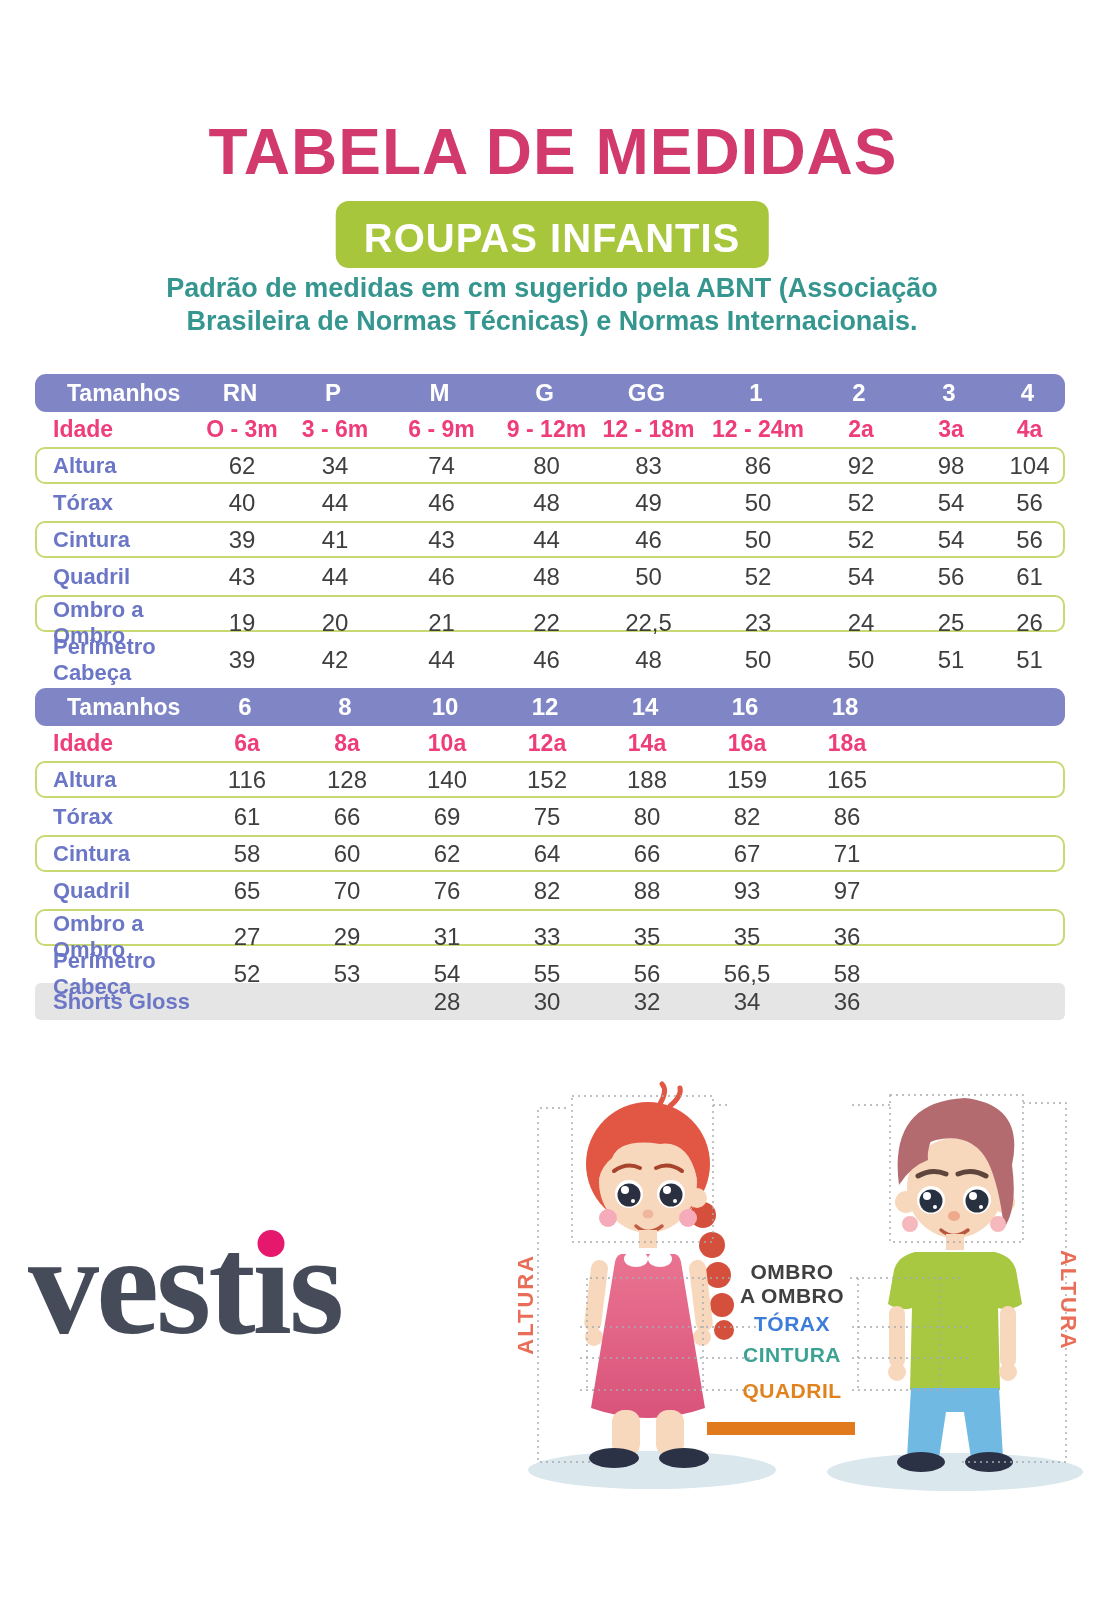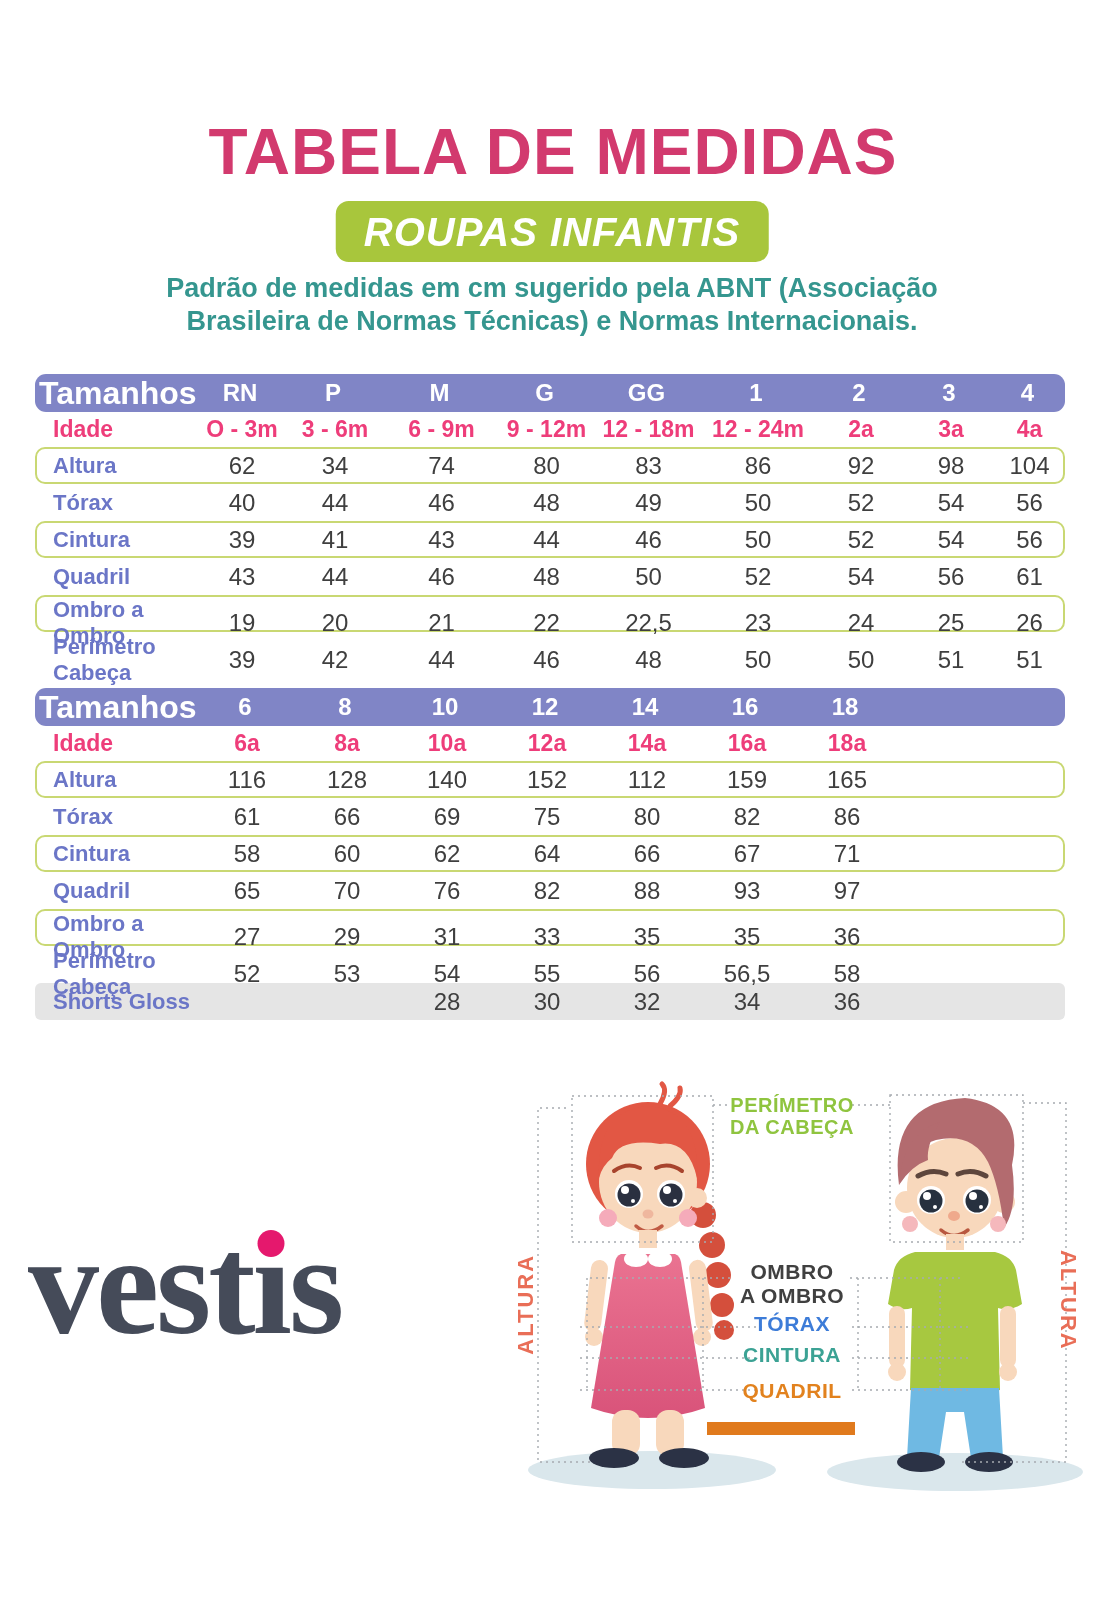--- a/index.html
+++ b/index.html
@@ -4,38 +4,38 @@
 <style>
   html,body{margin:0;padding:0;background:#fff;}
   .page{position:relative;width:1104px;height:1600px;background:#ffffff;
         font-family:"Liberation Sans",sans-serif;overflow:hidden;}
 
   
   .title{position:absolute;top:114px;left:0;width:100%;margin:1px;text-align:center;
          font-size:64px;font-weight:800;letter-spacing:1px;color:#D23A6E;}
   .badge{position:absolute;top:201px;left:50%;transform:translateX(-50%);
          background:#A8C63C;color:#fff;font-size:40px;font-weight:800;letter-spacing:1px;
-         padding:9px 28px 7px;border-radius:13px;white-space:nowrap;font-style:italic;}
+         padding:15px 28px 7px;border-radius:13px;white-space:nowrap;}
   .desc{position:absolute;top:272px;left:50%;transform:translateX(-50%);width:840px;margin:0;
         text-align:center;color:#35968F;font-size:27px;line-height:1.22;font-weight:bold;}
 
   
   .size-table{position:absolute;left:35px;width:1030px;}
   #table1{top:374px;}
   #table2{top:688px;}
   .row{display:grid;align-items:center;box-sizing:border-box;
        border:2px solid transparent;border-radius:10px;}
   .t1 .row{grid-template-columns:160px 90px 96px 117px 93px 111px 108px 98px 82px 75px;}
   .t2 .row{grid-template-columns:160px 100px 100px 100px 100px 100px 100px 100px 170px;}
   .header-row{background:#8085C6;height:38px;border-radius:11px;border:none;}
   .age-row{height:35px;}
   .data-row{height:37px;}
   .boxed{border-color:#C9D873;}
   .highlight{background:#e5e5e5;border-radius:6px;}
-  .header-label{color:#fff;font-weight:700;font-size:32px;padding-left:4px;}
+  .header-label{color:#fff;font-weight:700;font-size:23px;padding-left:32px;}
   .header-col{color:#fff;font-weight:700;font-size:24px;text-align:center;}
   .age-label{color:#EE3D7A;font-weight:700;font-size:23px;padding-left:16px;}
   .age-value{color:#EE3D7A;font-weight:700;font-size:23px;text-align:center;}
   .row-label{color:#6B76C7;font-weight:700;font-size:22px;padding-left:16px;}
   .cell-value{color:#3F3F3F;font-size:24px;text-align:center;}
 
   
   .logo{position:absolute;left:28px;top:1214px;font-family:"Liberation Serif",serif;
         font-weight:700;font-size:142px;line-height:1;color:#454B59;letter-spacing:-3px;}
   .logo-i{position:relative;display:inline-block;}
@@ -182,21 +182,21 @@
         <span class="age-value">14a</span>
         <span class="age-value">16a</span>
         <span class="age-value">18a</span>
       </div>
       <div class="row data-row boxed">
         <span class="row-label">Altura</span>
         <span class="cell-value">116</span>
         <span class="cell-value">128</span>
         <span class="cell-value">140</span>
         <span class="cell-value">152</span>
-        <span class="cell-value">112</span>
+        <span class="cell-value">188</span>
         <span class="cell-value">159</span>
         <span class="cell-value">165</span>
       </div>
       <div class="row data-row">
         <span class="row-label">Tórax</span>
         <span class="cell-value">61</span>
         <span class="cell-value">66</span>
         <span class="cell-value">69</span>
         <span class="cell-value">75</span>
         <span class="cell-value">80</span>
@@ -360,24 +360,20 @@
           <path d="M352,298 L470,298"></path>
         <path d="M80,330 L262,330"></path>
           <path d="M352,330 L470,330"></path>
         <path d="M87,218 L87,330"></path>
           <path d="M203,218 L203,330"></path>
         <path d="M358,218 L358,332"></path>
           <path d="M440,218 L440,332"></path>
       </g>
     </svg>
 
-    <div class="fig-label lbl-head">
-      <div>PERÍMETRO</div>
-      <div>DA CABEÇA</div>
-    </div>
     <div class="fig-label lbl-ombro">
       <div>OMBRO</div>
       <div>A OMBRO</div>
     </div>
     <div class="fig-label lbl-torax">TÓRAX</div>
     <div class="fig-label lbl-cintura">CINTURA</div>
     <div class="fig-label lbl-quadril">QUADRIL</div>
     <div class="fig-label lbl-altura lbl-altura-left">ALTURA</div>
     <div class="fig-label lbl-altura lbl-altura-right">ALTURA</div>
   </div>

